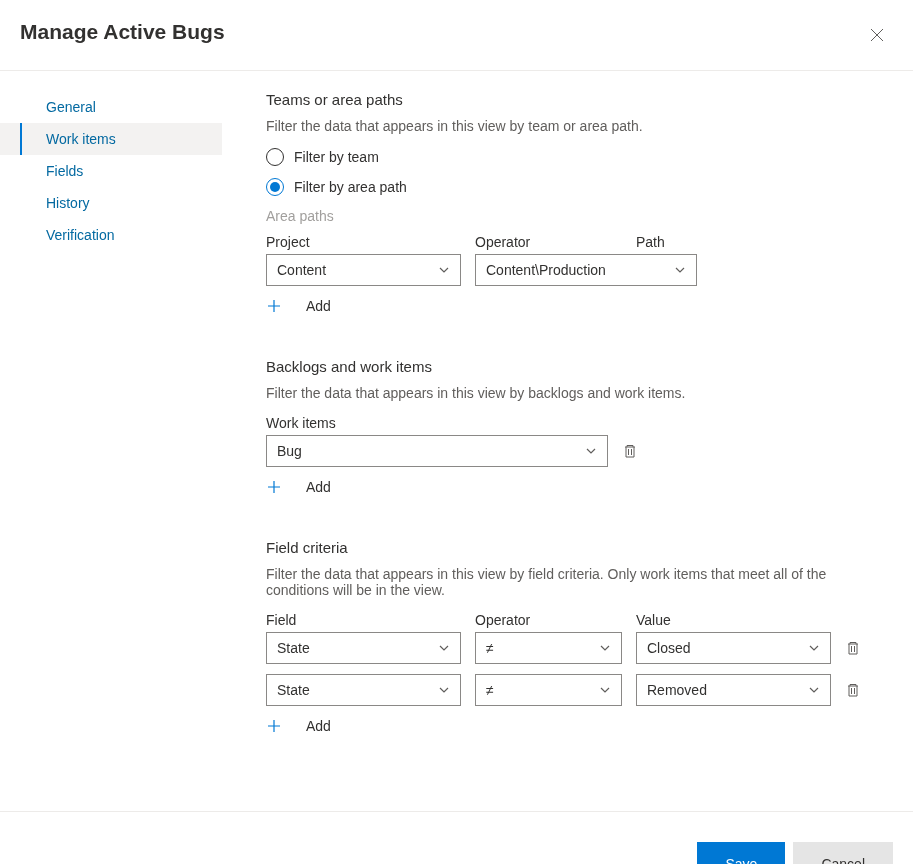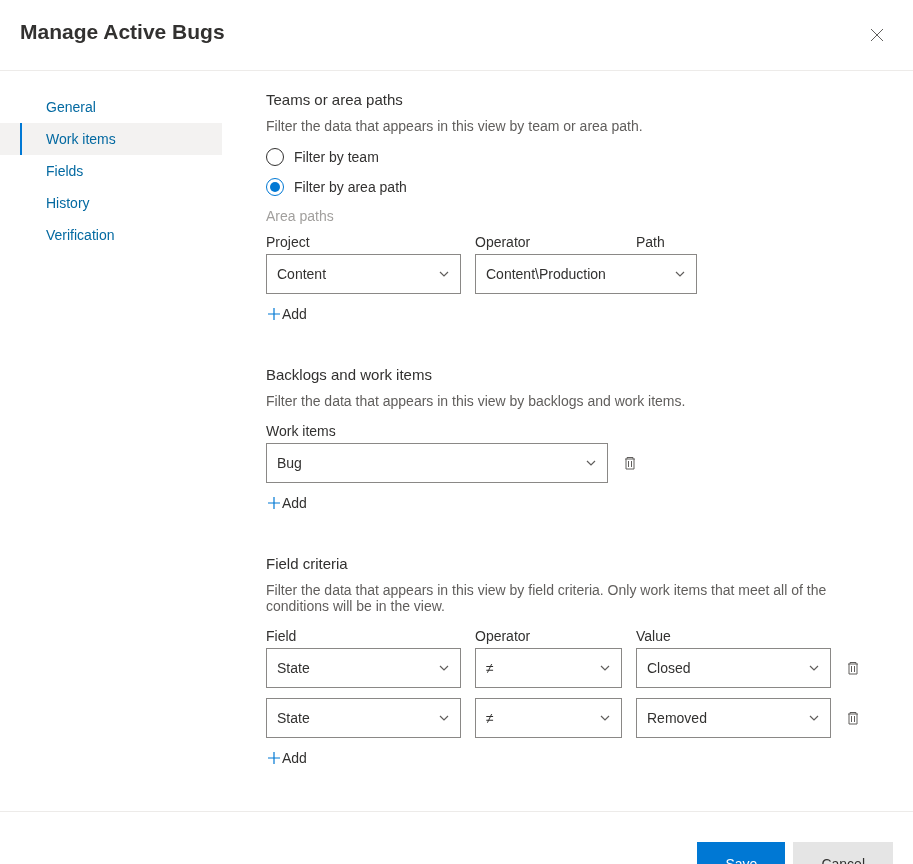--- a/index.html
+++ b/index.html
@@ -114,37 +114,37 @@
     color: #323130;
   }
   .row-3 {
     display: flex;
     gap: 14px;
     margin-bottom: 10px;
     align-items: center;
   }
   .select {
     border: 1px solid #8a8886;
-    height: 40px;
+    height: 32px;
     display: flex;
     align-items: center;
     justify-content: space-between;
     padding: 0 10px;
     cursor: pointer;
     background: #fff;
   }
   .chev {
     color: #605e5c;
     display: inline-flex;
   }
   .chev svg { width: 12px; height: 12px; }
   .add-row {
     display: flex;
     align-items: center;
-    gap: 0;
+    gap: 24px;
     color: #323130;
     cursor: pointer;
     margin-top: 12px;
   }
   .add-row .plus { color: #0078d4; display: inline-flex; }
   .add-row .plus svg { width: 16px; height: 16px; }
   .trash {
     color: #605e5c;
     cursor: pointer;
     display: inline-flex;

